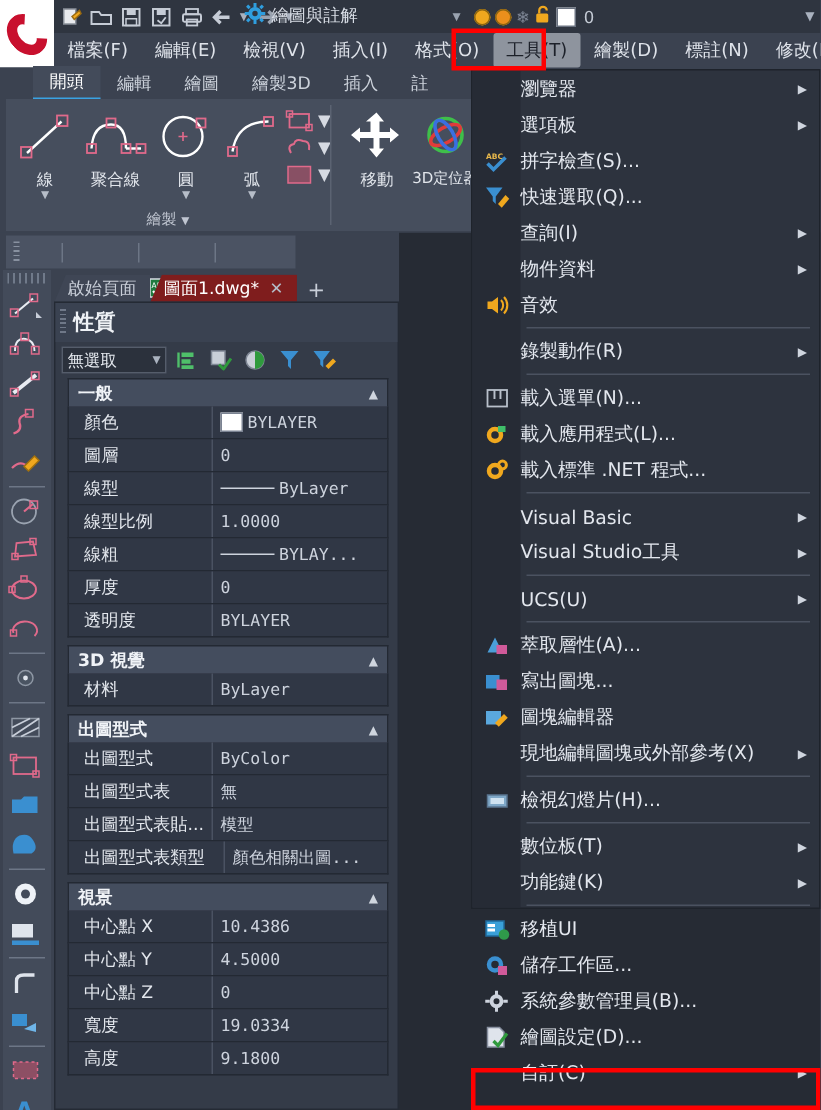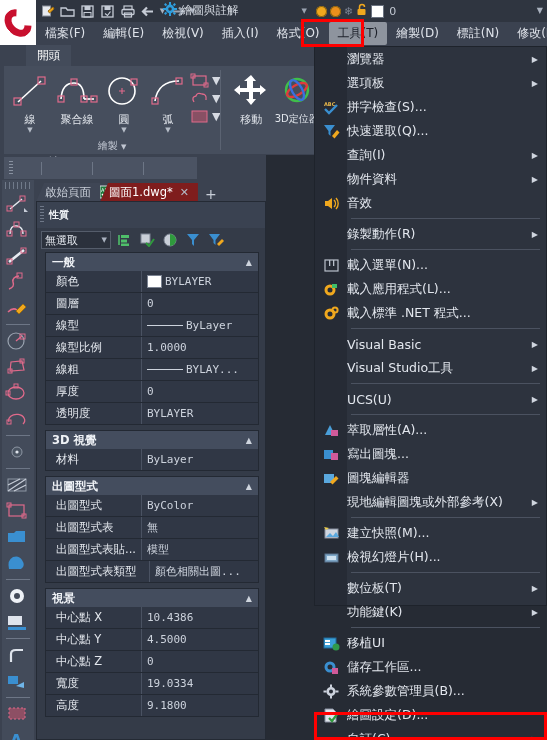--- a/index.html
+++ b/index.html
@@ -39,21 +39,21 @@
   
   #menubar{left:36px;top:22px;width:511px;height:23px;background:#3b4250;display:flex;align-items:center;}
   .menu-item{padding:3px 9px;font-size:12px;color:#dfe3ea;white-space:nowrap;}
   .menu-item.active{background:#8e949e;color:#1c2029;border-radius:2px;padding:3px 9px;}
 
   
   #hl-tools{left:301px;top:19px;width:63px;height:28px;border:3px solid #ff0000;box-sizing:border-box;z-index:60;}
 
   
   #ribbon{left:0;top:45px;width:320px;height:110px;background:#3b4250;}
-  #rtabs{left:10px;top:45px;height:20px;display:flex;align-items:flex-end;gap:0px;flex-direction:column;}
+  #rtabs{left:22px;top:45px;height:20px;display:flex;align-items:center;gap:0px;}
   .rtab{padding:3px 11px;font-size:11.5px;color:#cdd3dc;white-space:nowrap;}
   .rtab.sel{background:#434b5a;color:#ffffff;border-bottom:2px solid #3aa3e3;}
   #rpanel{left:4px;top:66px;width:316px;height:88px;background:#464e5d;}
   .rgroup{position:absolute;top:0;height:88px;}
   .rg-body{display:flex;align-items:flex-start;padding-top:5px;}
   .rg-title{position:absolute;bottom:1px;left:0;width:100%;text-align:center;font-size:10px;color:#c0c6d1;}
   .bigbtn{width:48px;display:flex;flex-direction:column;align-items:center;}
   .bigbtn .lbl{font-size:11px;color:#e2e6ec;margin-top:1px;}
   .bigbtn .dd{font-size:7px;color:#b6bdc8;line-height:7px;}
   .smallcol{display:flex;flex-direction:column;gap:3px;padding-top:2px;}
@@ -69,21 +69,21 @@
   #doctabs{left:36px;top:182px;width:230px;height:20px;display:flex;align-items:flex-end;}
   .dtab{height:19px;display:flex;align-items:center;padding:0 9px;font-size:11.5px;color:#c8ced8;
         background:#3f4655;clip-path:polygon(8px 0,100% 0,100% 100%,0 100%);}
   .dtab.sel{background:#4e5button;}
   .dtab.sel{background:#7f1d1d;color:#ffffff;}
   .dtab .x{margin-left:7px;font-size:11px;color:#b4bcc8;}
   .dtab-plus{padding:0 7px;font-size:14px;color:#c8ced8;}
 
   
   #props{left:36px;top:201px;width:230px;height:539px;background:#343b48;border:1px solid #242a34;box-sizing:border-box;}
-  #props-title{height:26px;display:flex;align-items:center;padding-left:12px;font-size:10px;color:#eef1f5;font-weight:bold;background:#3a4251;}
+  #props-title{height:26px;display:flex;align-items:center;padding-left:12px;font-size:14px;color:#eef1f5;font-weight:bold;background:#3a4251;}
   #props-grip{position:absolute;left:3px;top:4px;width:4px;height:18px;
      background:repeating-linear-gradient(to bottom,#6f7888 0 1px,transparent 1px 3px);}
   #props-toolrow{height:24px;display:flex;align-items:center;padding:0 4px;gap:3px;}
   #sel-combo{width:70px;height:18px;background:#2b313c;border:1px solid #555d6b;display:flex;align-items:center;
       padding:0 3px;font-size:11px;color:#e4e8ee;box-sizing:border-box;}
   #sel-combo .dd{margin-left:auto;font-size:7px;color:#aab2bf;}
   .ptool{width:20px;height:19px;display:flex;align-items:center;justify-content:center;font-size:12px;}
   #props-list{position:absolute;left:8px;top:50px;width:214px;}
   .cat{height:19px;background:#444d5e;border:1px solid #232933;border-bottom:none;
        display:flex;align-items:center;padding:0 6px;font-size:11.5px;color:#f0f3f7;font-weight:bold;box-sizing:border-box;}
@@ -808,30 +808,20 @@
     <span class="ico"></span>
     <span class="txt">現地編輯圖塊或外部參考(X)</span>
     <span class="arr">▶</span>
   </div>
 
   <div class="msep"></div>
 
   <div class="mi">
     <span class="ico">
       <svg width="17" height="15" viewBox="0 0 17 15">
-          <rect x="2" y="3" width="13" height="9" fill="#cfd6e0" stroke="#8890a0"></rect>
-          <path d="M3 11l4-4 3 3 3-4 3 5z" fill="#5aa8de"></path>
-          <path d="M1 1l2 3 3-2z" fill="#f0d14b"></path>
-        </svg>
-    </span>
-    <span class="txt">建立快照(M)...</span>
-  </div>
-  <div class="mi">
-    <span class="ico">
-      <svg width="17" height="15" viewBox="0 0 17 15">
           <rect x="2" y="4" width="13" height="8" fill="#7fa8c8" stroke="#5a7590"></rect>
           <rect x="4" y="6" width="9" height="4" fill="#cfe2f0"></rect>
         </svg>
     </span>
     <span class="txt">檢視幻燈片(H)...</span>
   </div>
 
   <div class="msep"></div>
 
   <div class="mi">

